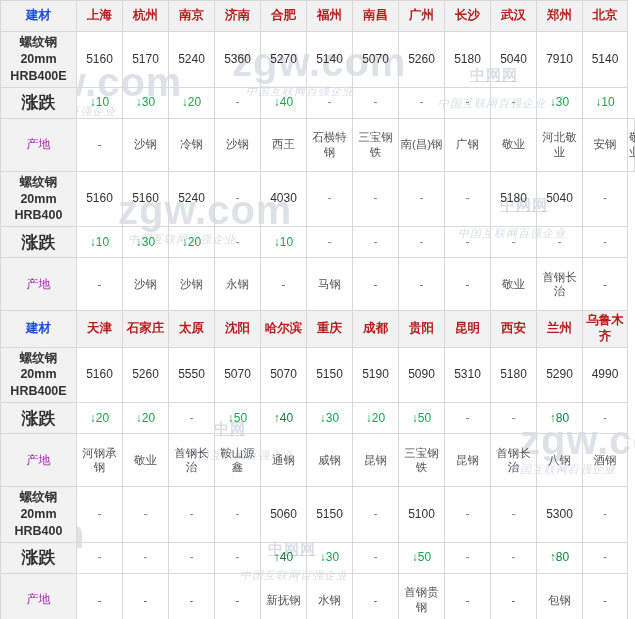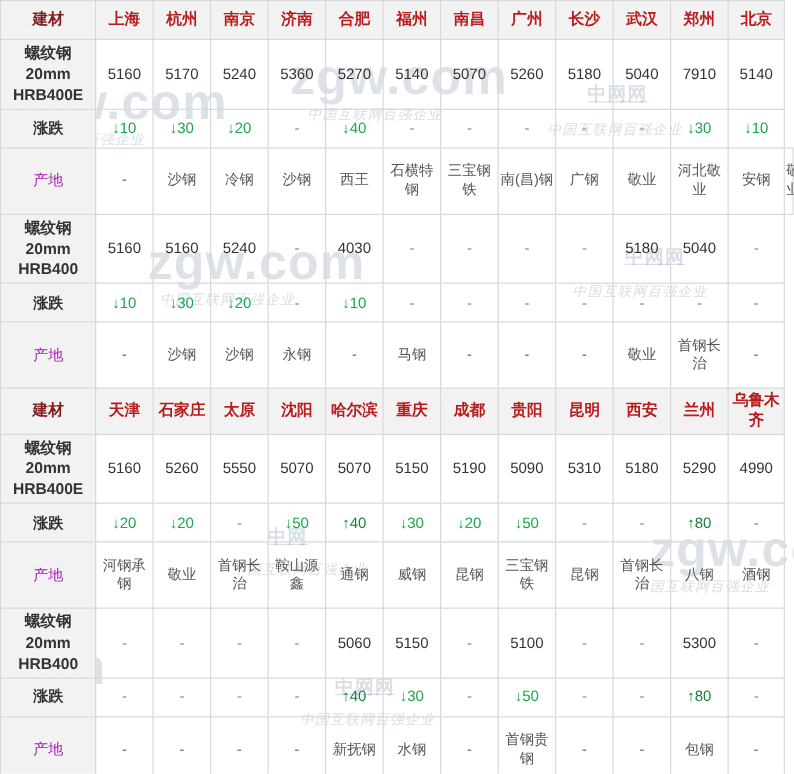--- a/index.html
+++ b/index.html
@@ -47,25 +47,25 @@
     background:transparent;
   }
   tr.hdr td{
     background:#f2f2f2;
     color:#b91c1c;
     font-weight:bold;
     font-size:12.5px;
     height:26px;
   }
   tr.hdr td.first{
-    color:#7f1d1d;
+    color:#1d4ed8;
   }
   td.first{
     font-weight:bold;
-    font-size:12px;
+    font-size:17px;
     text-align:center;
     background:#f2f2f2;
   }
   tr.spec td{height:44px;font-size:12px;}
   tr.spec td.first{font-size:12.5px;line-height:1.35;margin-left:20px;}
   tr.chg td{height:26px;}
   tr.chg td.first{font-weight:bold;}
   tr.orig td{height:48px;font-size:11.5px;color:#555;}
   tr.orig td.first{font-weight:normal;font-style:normal;color:#a21caf;font-size:12px;}
   .dn{color:#1aa64b;}

